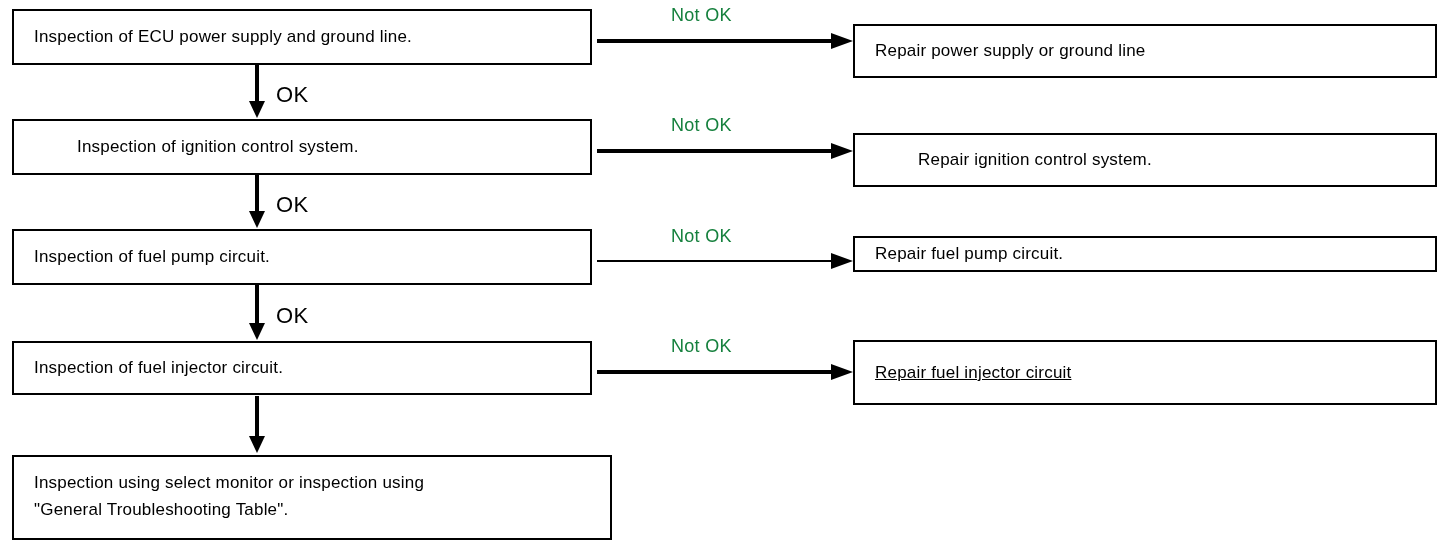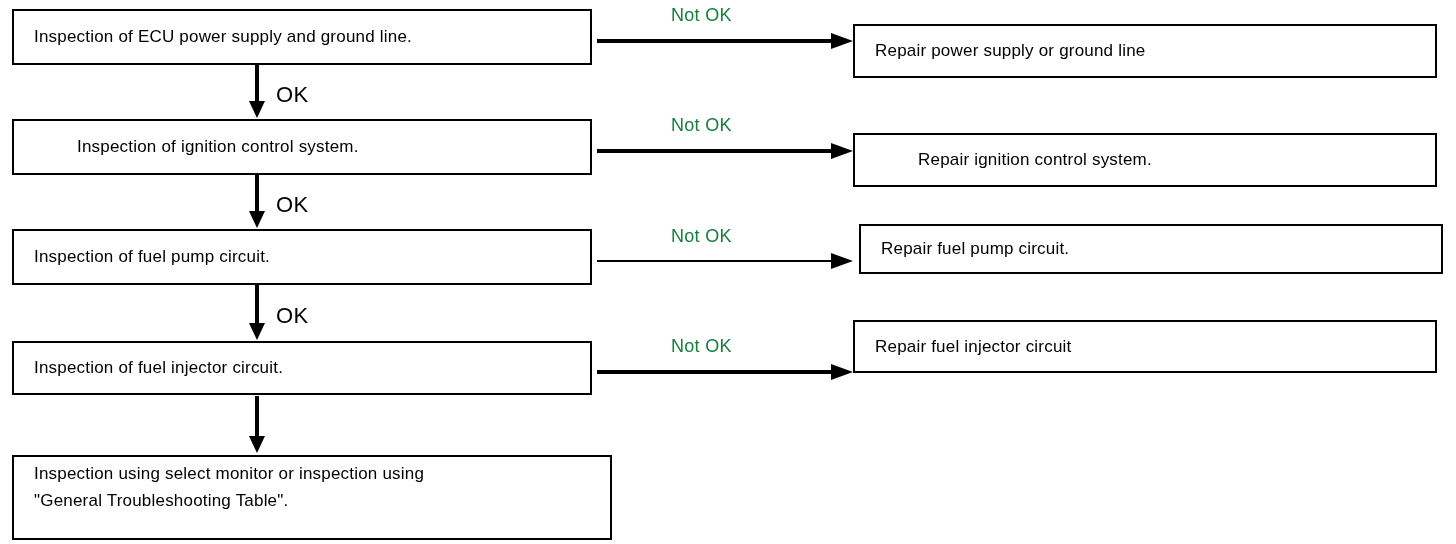--- a/index.html
+++ b/index.html
@@ -40,32 +40,32 @@
   .left-box  { left: 12px;  width: 580px; }
   .right-box { left: 853px; width: 584px; }
 
   .row1 { top: 9px;   height: 56px; }
   .row2 { top: 119px; height: 56px; padding-left: 43px; }
   .row3 { top: 229px; height: 56px; }
   .row4 { top: 341px; height: 54px; }
 
   .right-box.row1 { top: 24px;   height: 54px; }
   .right-box.row2 { top: 118px; height: 54px; margin-top: 15px; }
-  .right-box.row3 { top: 224px; height: 50px; margin-left: 6px; }
-  .right-box.row4 { top: 320px; height: 53px; }
+  .right-box.row3 { top: 236px; height: 36px; }
+  .right-box.row4 { top: 340px; height: 65px; text-decoration: underline; }
 
   .bottom-box {
     left: 12px;
     width: 600px;
     top: 455px;
     height: 85px;
     align-items: flex-start;
   }
   .bottom-box .box-text {
-    padding-top: 3px;
+    padding-top: 12px;
     line-height: 27px;
   }
 
   
   .v-arrow {
     position: absolute;
     left: 249px;
     width: 16px;
   }
   .v-arrow .stem {

